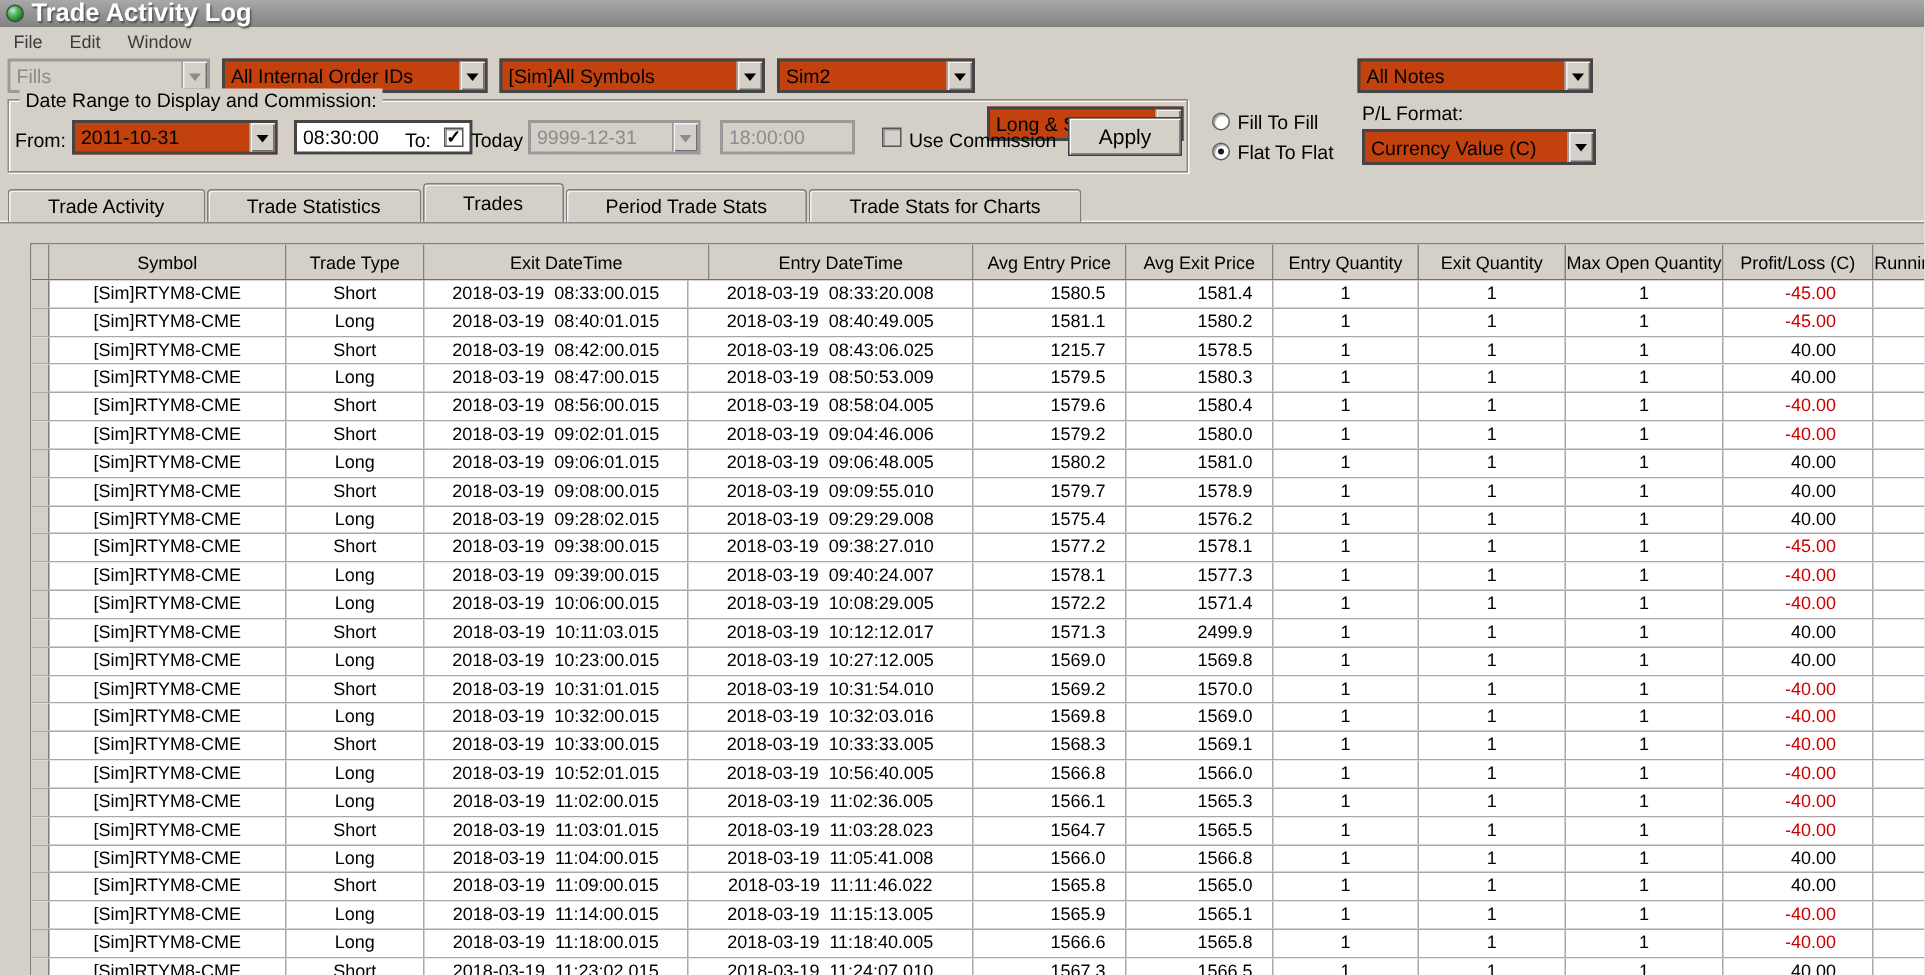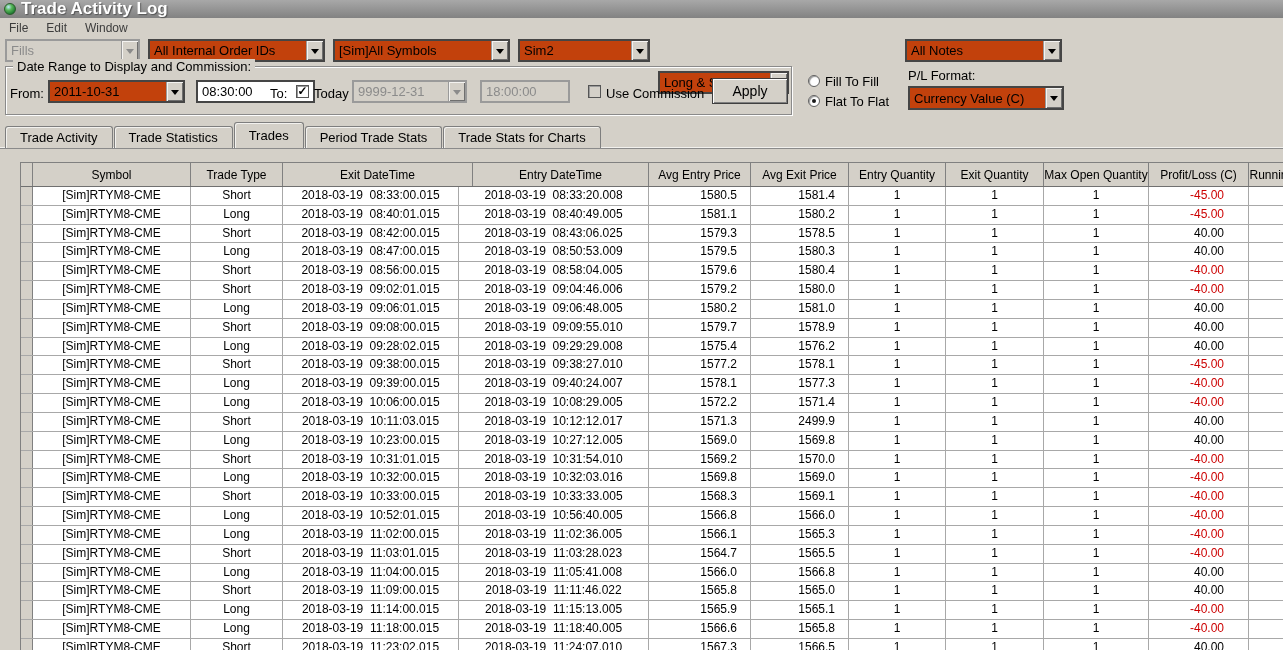--- a/index.html
+++ b/index.html
@@ -46,21 +46,21 @@
   .radio { position:absolute; width:12px; height:12px; border-radius:50%; background:#fff; border:1px solid #606060;
     box-shadow:inset 1px 1px 1px #9a9a9a; }
   .radio.on::after { content:""; position:absolute; left:3px; top:3px; width:4px; height:4px; border-radius:50%; background:#1a1a1a; }
 
   .push-btn { position:absolute; left:712px; top:78px; width:76px; height:26px; background:#d4d0c8;
     border:1px solid #404040; box-shadow:inset 1px 1px 0 #ffffff, inset -1px -1px 0 #808080;
     font-size:14px; text-align:center; line-height:24px; cursor:default; }
 
   
   .tabs { position:absolute; left:5px; top:124px; height:24px; display:flex; align-items:flex-end; z-index:2; }
-  .tab { height:22px; padding:0 14px; line-height:21px; font-size:13px; background:#d4d0c8;
+  .tab { height:22px; padding:0 26px; line-height:21px; font-size:13px; background:#d4d0c8;
     border:1px solid #7e7e7e; border-bottom:none; border-radius:3px 3px 0 0; margin-right:1px;
     box-shadow:inset 1px 1px 0 #f2f1ee; }
   .tab.active { height:26px; line-height:25px; position:relative; z-index:3; }
   .tabpage-line { position:absolute; left:0; top:147px; width:1283px; height:2px;
     border-top:1px solid #f2f1ee; border-bottom:1px solid #8a8a8a; }
 
   
   .grid { position:absolute; left:20px; top:162px; width:1263px; height:488px; overflow:hidden;
     border-left:1px solid #808080; border-top:1px solid #808080; background:#fff; }
   .grid-header { display:flex; height:24px; background:#d4d0c8; border-bottom:1px solid #707070; }
@@ -217,21 +217,21 @@
           <span class="tcell center" style="width: 105px; border-right: 1px solid rgb(168, 168, 168);">1</span>
           <span class="tcell right pl neg" style="width: 100px; border-right: 1px solid rgb(168, 168, 168);">-45.00</span>
           <span class="tcell center" style="width: 40px; border-right: 1px solid rgb(168, 168, 168);"></span>
         </div>
         <div class="trow">
           <span class="gutter"></span>
           <span class="tcell center" style="width: 158px; border-right: 1px solid rgb(168, 168, 168);">[Sim]RTYM8-CME</span>
           <span class="tcell center" style="width: 92px; border-right: 1px solid rgb(168, 168, 168);">Short</span>
           <span class="tcell center" style="width: 176px; border-right: 1px solid rgb(168, 168, 168);">2018-03-19  08:42:00.015</span>
           <span class="tcell center" style="width: 190px; border-right: 1px solid rgb(168, 168, 168);">2018-03-19  08:43:06.025</span>
-          <span class="tcell right" style="width: 102px; border-right: 1px solid rgb(168, 168, 168);">1579.3</span>
+          <span class="tcell right" style="width: 102px; border-right: 1px solid rgb(168, 168, 168);">1215.7</span>
           <span class="tcell right" style="width: 98px; border-right: 1px solid rgb(168, 168, 168);">1578.5</span>
           <span class="tcell center" style="width: 97px; border-right: 1px solid rgb(168, 168, 168);">1</span>
           <span class="tcell center" style="width: 98px; border-right: 1px solid rgb(168, 168, 168);">1</span>
           <span class="tcell center" style="width: 105px; border-right: 1px solid rgb(168, 168, 168);">1</span>
           <span class="tcell right pl" style="width: 100px; border-right: 1px solid rgb(168, 168, 168);">40.00</span>
           <span class="tcell center" style="width: 40px; border-right: 1px solid rgb(168, 168, 168);"></span>
         </div>
         <div class="trow">
           <span class="gutter"></span>
           <span class="tcell center" style="width: 158px; border-right: 1px solid rgb(168, 168, 168);">[Sim]RTYM8-CME</span>

